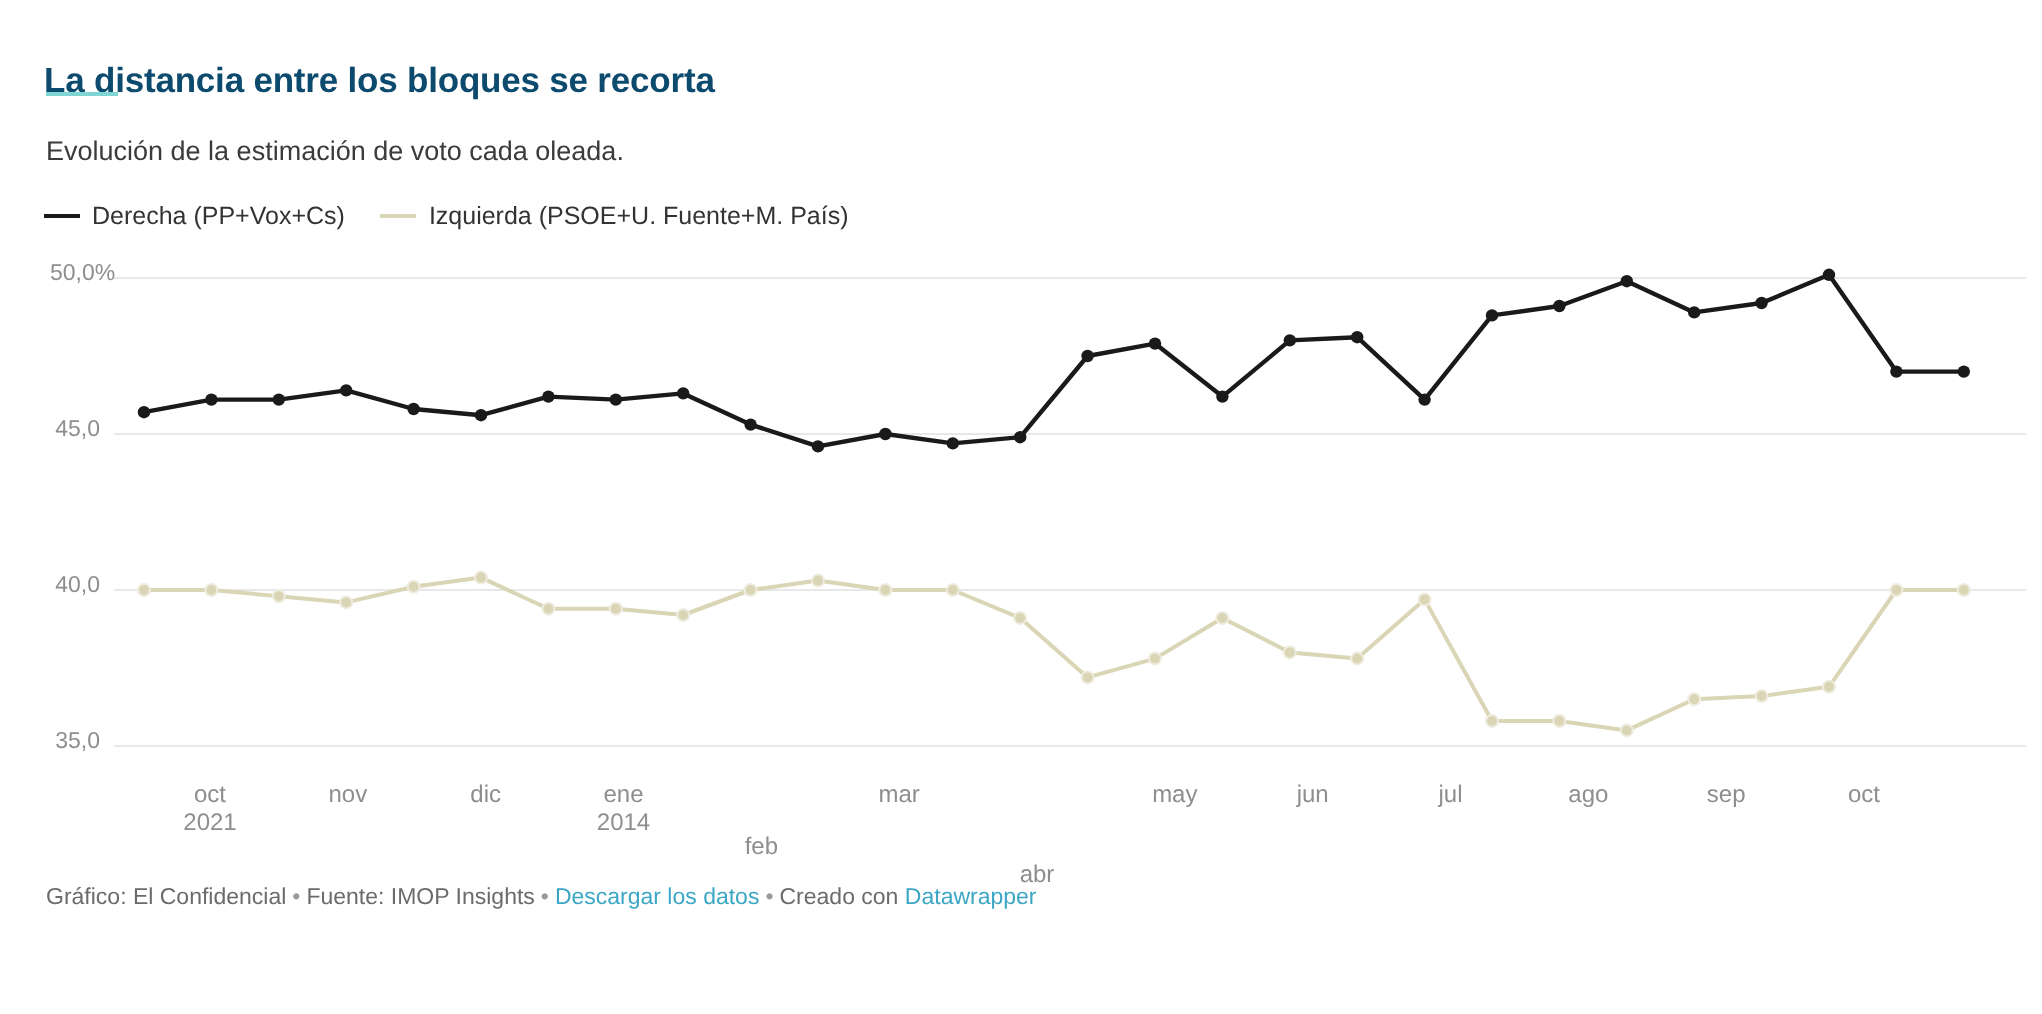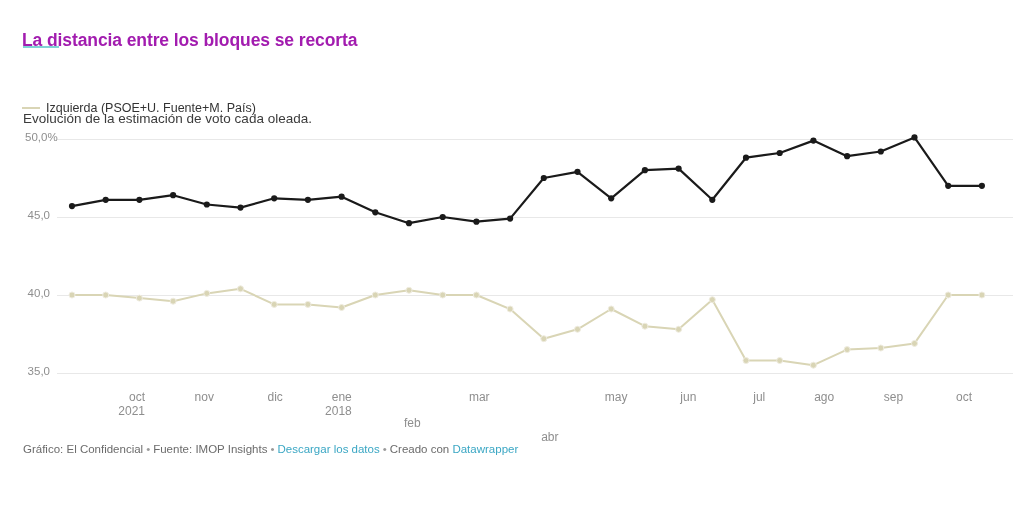--- a/index.html
+++ b/index.html
@@ -17,37 +17,36 @@
     background: #ffffff;
     overflow: hidden;
   }
 
   
   .title {
     position: absolute;
     left: 22px; top: 18px;
     font-size: 17.5px;
     font-weight: bold;
-    color: #a21caf;
+    color: #0c4a6e;
     letter-spacing: -0.1px;
     white-space: nowrap;
   }
   .title-rule {
     position: absolute;
     left: 23px; top: 46px;
     width: 36px; height: 2px;
     background: #7fd4d4;
   }
   .subtitle {
     position: absolute;
     left: 23px; top: 68px;
     font-size: 13.5px;
     color: #3b3b3b;
     white-space: nowrap;
-    margin-top: 43px;
   }
 
   
   .legend {
     position: absolute;
     left: 22px; top: 101px;
     display: flex;
     align-items: center;
     gap: 18px;
     white-space: nowrap;
@@ -70,21 +69,21 @@
     font-size: 11.5px;
     color: #8e8e8e;
     text-align: right;
     white-space: nowrap;
     padding-left: 25px;
   }
   .xtick-label {
     position: absolute;
     font-size: 12px;
     color: #8e8e8e;
-    text-align: right;
+    text-align: center;
     white-space: nowrap;
     line-height: 14px;
   }
   .xtick-label .yr { display: block; }
 
   
   .footer {
     position: absolute;
     left: 23px; top: 443px;
     font-size: 11.5px;
@@ -97,20 +96,24 @@
 </head>
 <body>
 
 <div id="page">
 
   <h1 class="title">La distancia entre los bloques se recorta</h1>
   <div class="title-rule"></div>
   <div class="subtitle">Evolución de la estimación de voto cada oleada.</div>
 
   <div class="legend">
+    <div class="legend-item">
+      <span class="legend-swatch" style="background:#1a1a1a;"></span>
+      <span class="legend-label">Derecha (PP+Vox+Cs)</span>
+    </div>
     <div class="legend-item">
       <span class="legend-swatch" style="background:#d9d5b5;"></span>
       <span class="legend-label">Izquierda (PSOE+U. Fuente+M. País)</span>
     </div>
   </div>
 
   <div class="plot">
     <svg id="chart-svg" width="1021" height="507">
         <g>
           <line x1="57" y1="139" x2="1013" y2="139" stroke="#e8e8e8" stroke-width="1" shape-rendering="crispEdges"></line>
@@ -186,21 +189,21 @@
   <div id="ytick-container">
       <div class="ytick-label" style="left: 0px; width: 50px; top: 131px;">50,0%</div>
       <div class="ytick-label" style="left: 0px; width: 50px; top: 209px;">45,0</div>
       <div class="ytick-label" style="left: 0px; width: 50px; top: 287px;">40,0</div>
       <div class="ytick-label" style="left: 0px; width: 50px; top: 365px;">35,0</div>
     </div>
   <div id="xtick-container">
       <div class="xtick-label" style="left: 65px; width: 80px; top: 390px;"><span>oct</span><span class="yr">2021</span></div>
       <div class="xtick-label" style="left: 133.917px; width: 80px; top: 390px;"><span>nov</span></div>
       <div class="xtick-label" style="left: 202.833px; width: 80px; top: 390px;"><span>dic</span></div>
-      <div class="xtick-label" style="left: 271.75px; width: 80px; top: 390px;"><span>ene</span><span class="yr">2018</span></div>
+      <div class="xtick-label" style="left: 271.75px; width: 80px; top: 390px;"><span>ene</span><span class="yr">2014</span></div>
       <div class="xtick-label" style="left: 340.667px; width: 80px; top: 390px; margin-top: 26px;"><span>feb</span></div>
       <div class="xtick-label" style="left: 409.583px; width: 80px; top: 390px;"><span>mar</span></div>
       <div class="xtick-label" style="left: 478.5px; width: 80px; top: 390px; margin-top: 40px;"><span>abr</span></div>
       <div class="xtick-label" style="left: 547.417px; width: 80px; top: 390px;"><span>may</span></div>
       <div class="xtick-label" style="left: 616.333px; width: 80px; top: 390px;"><span>jun</span></div>
       <div class="xtick-label" style="left: 685.25px; width: 80px; top: 390px;"><span>jul</span></div>
       <div class="xtick-label" style="left: 754.167px; width: 80px; top: 390px;"><span>ago</span></div>
       <div class="xtick-label" style="left: 823.083px; width: 80px; top: 390px;"><span>sep</span></div>
       <div class="xtick-label" style="left: 892px; width: 80px; top: 390px;"><span>oct</span></div>
     </div>

